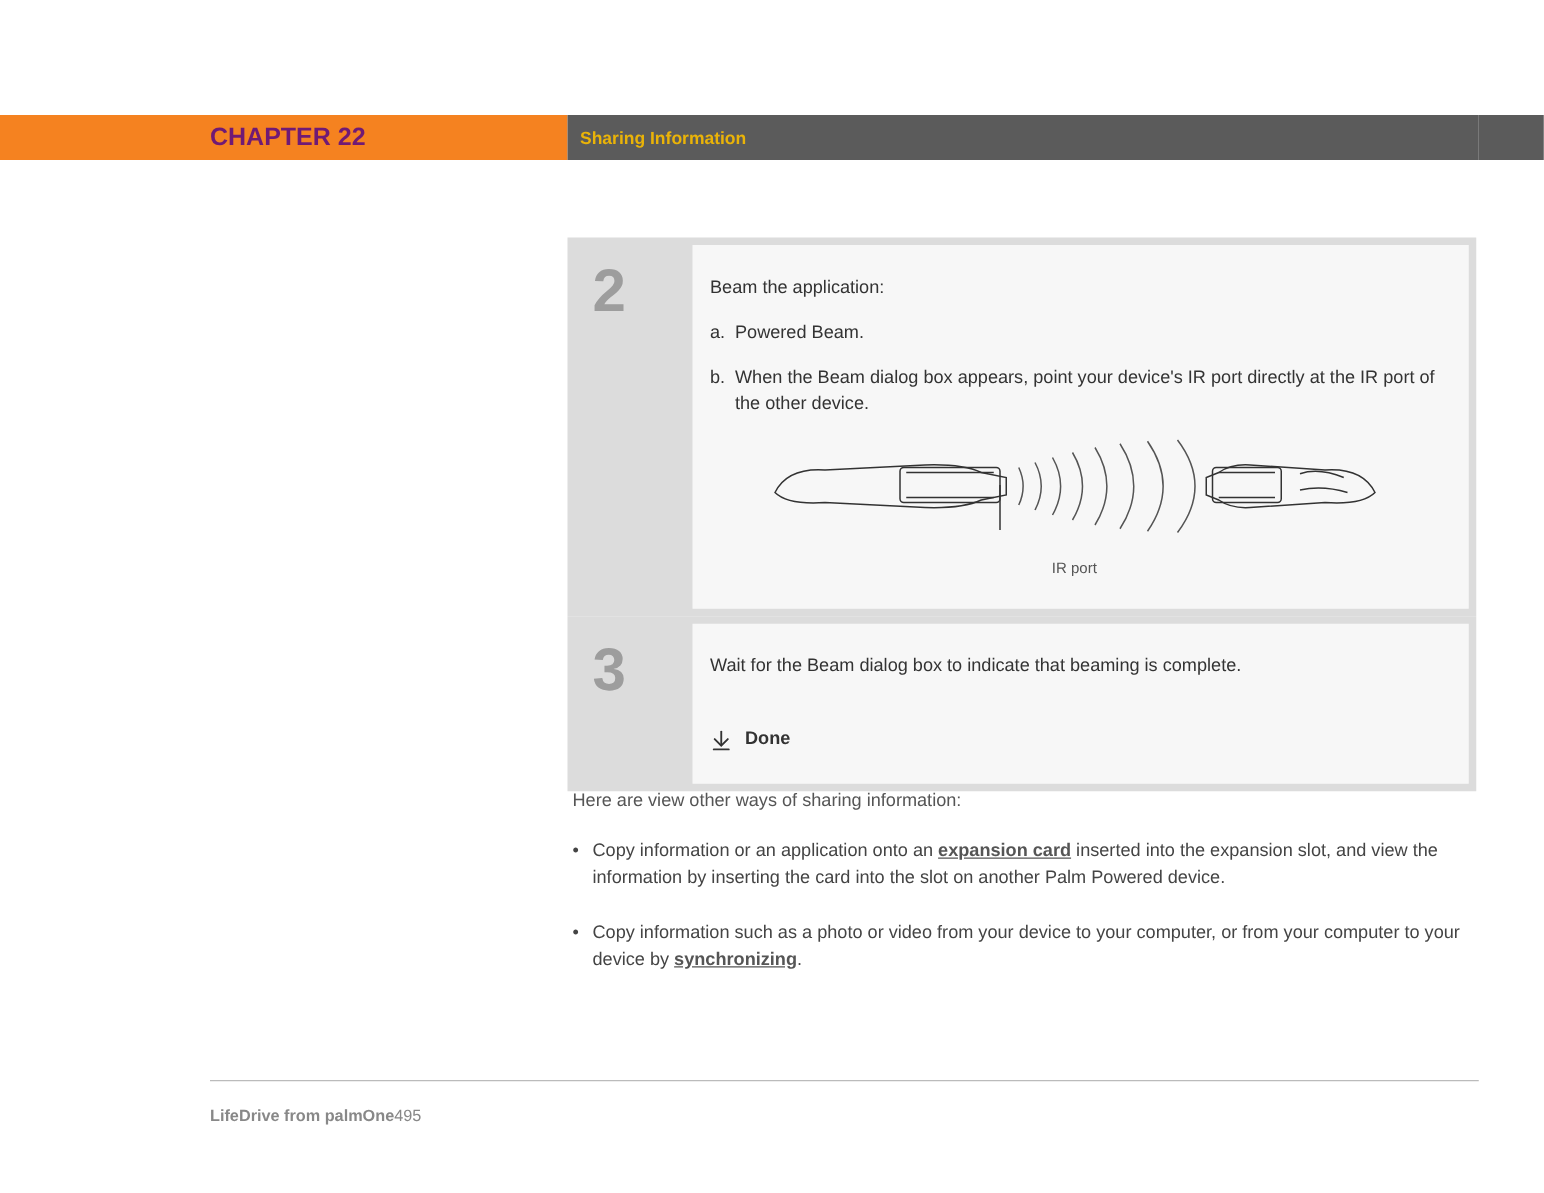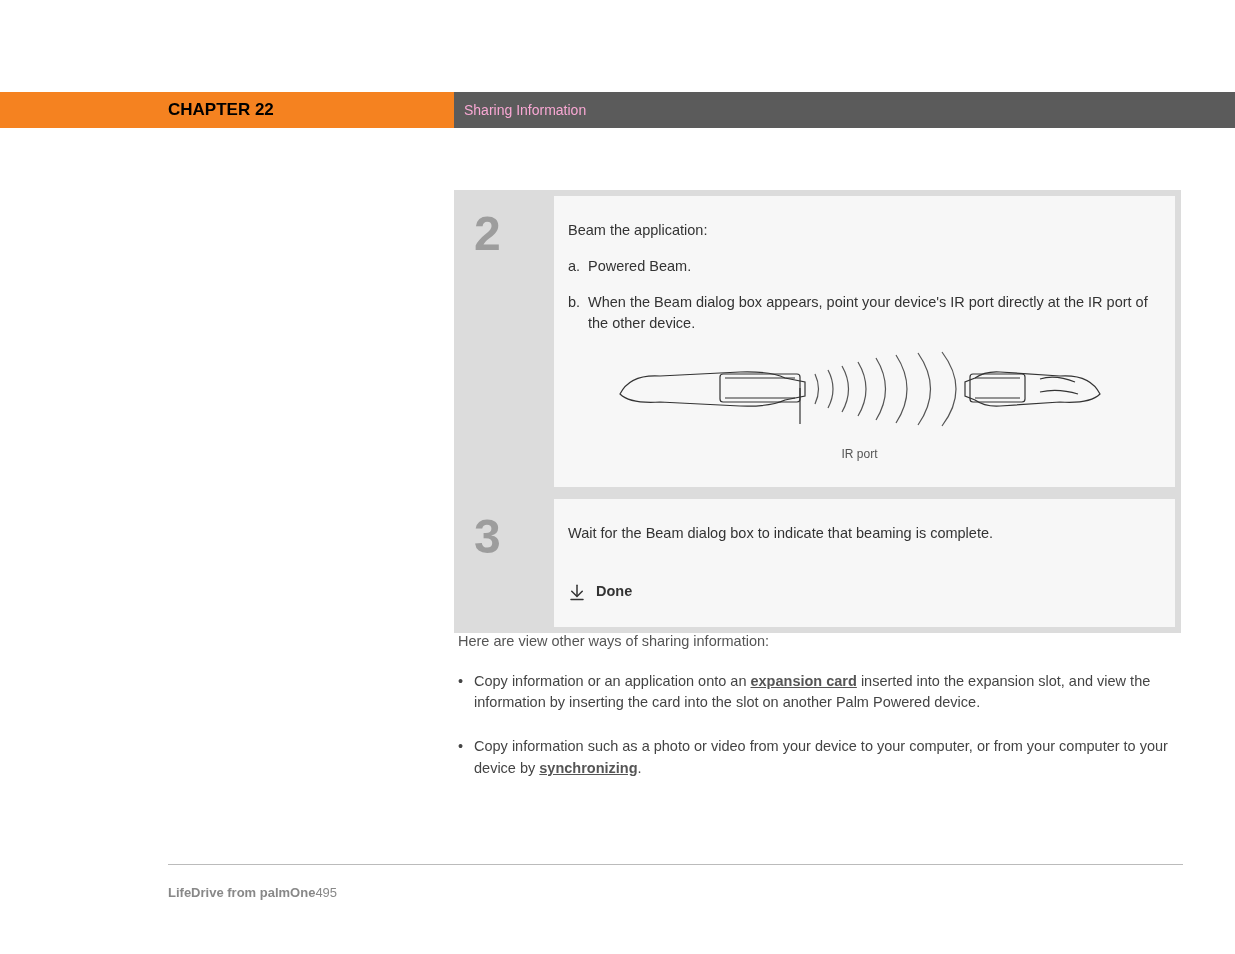--- a/index.html
+++ b/index.html
@@ -20,34 +20,34 @@
     display: flex;
   }
   .header-orange {
     background: #f58220;
     width: 454px;
     display: flex;
     align-items: center;
     padding-left: 168px;
   }
   .header-orange span {
-    color: #000000;
-    font-weight: bold;
-    font-size: 17px;
+    color: #701a75;
+    font-weight: bold;
+    font-size: 20px;
   }
   .header-gray {
     background: #5b5b5b;
     flex: 1;
     display: flex;
     align-items: center;
     padding-left: 10px;
   }
   .header-gray span {
-    color: #f9a8d4;
-    font-weight: normal;
+    color: #eab308;
+    font-weight: bold;
     font-size: 14px;
   }
   .header-right {
     background: #5b5b5b;
     width: 52px;
   }
   .content {
     position: absolute;
     left: 454px;
     top: 190px;

